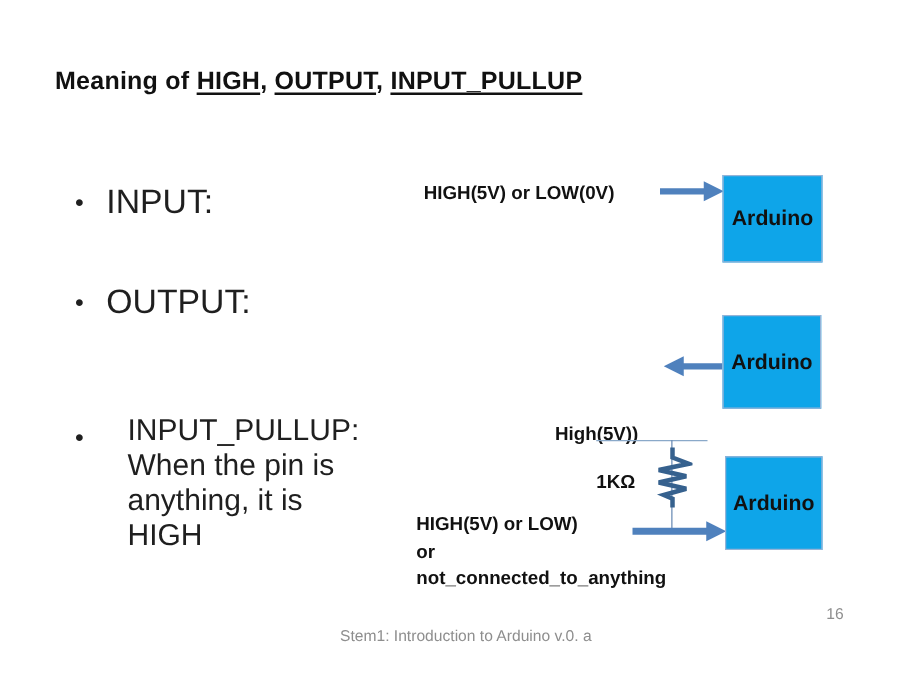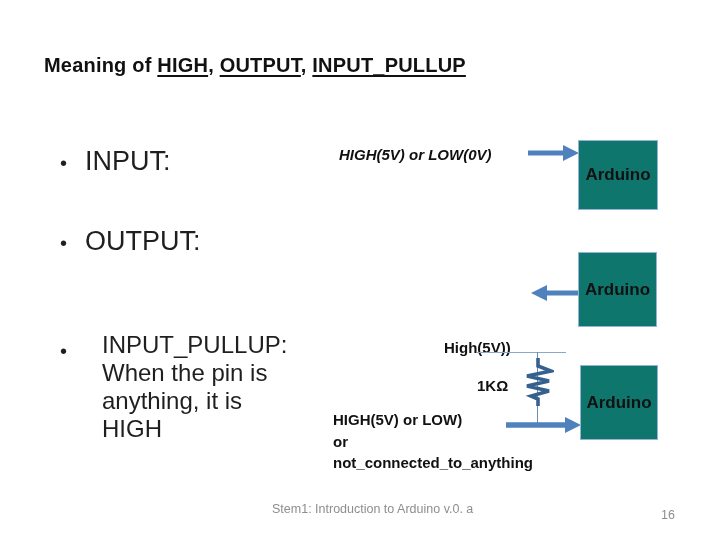--- a/index.html
+++ b/index.html
@@ -56,21 +56,21 @@
     font-size: 15px;
     font-weight: 600;
     color: #111111;
     white-space: nowrap;
     line-height: 21.5px;
   }
 
   
   .arduino-box {
     border: 1.5px solid #95b3d7;
-    background: #0f766e;
+    background: #0ea5e9;
     display: flex;
     align-items: center;
     justify-content: center;
     font-size: 17px;
     font-weight: 600;
     color: #111111;
     box-sizing: border-box;
   }
 
   
@@ -89,21 +89,21 @@
 
 <div id="slide">
 
   <div class="abs title">
     <span>Meaning of </span><span class="uw">HIGH</span><span>, </span><span class="uw">OUTPUT</span><span>, </span><span class="uw">INPUT_PULLUP</span>
   </div>
 
   <div class="abs bullet-dot" style="left:60px; top:153px;">•</div>
   <div class="abs bullet-text" style="left:85px; top:148px;">INPUT:</div>
 
-  <div class="abs sig-label" style="left:339px; top:147px;font-style:italic;">HIGH(5V) or LOW(0V)</div>
+  <div class="abs sig-label" style="left:339px; top:147px;">HIGH(5V) or LOW(0V)</div>
 
   <svg class="abs" style="left:527px; top:144px;" width="52" height="18">
     <line x1="1" y1="9" x2="38" y2="9" stroke="#4f81bd" stroke-width="5"></line>
     <polygon points="36,1 52,9 36,17" fill="#4f81bd"></polygon>
   </svg>
 
   <div class="abs arduino-box" style="left:578px; top:140px; width:80px; height:70px;">
     <span>Arduino</span>
   </div>
 
@@ -148,15 +148,15 @@
     <span>Arduino</span>
   </div>
 
   <div class="abs sig-block" style="left:333px; top:409px;">
     <div>HIGH(5V) or LOW)</div>
     <div>or</div>
     <div>not_connected_to_anything</div>
   </div>
 
   <div class="abs footer-text" style="left:272px; top:502px;">Stem1: Introduction to Arduino v.0. a</div>
-  <div class="abs footer-text" style="left:661px; top:508px;">16</div>
+  <div class="abs footer-text" style="left:661px; top:484px;">16</div>
 
 </div>
 
 </body></html>

